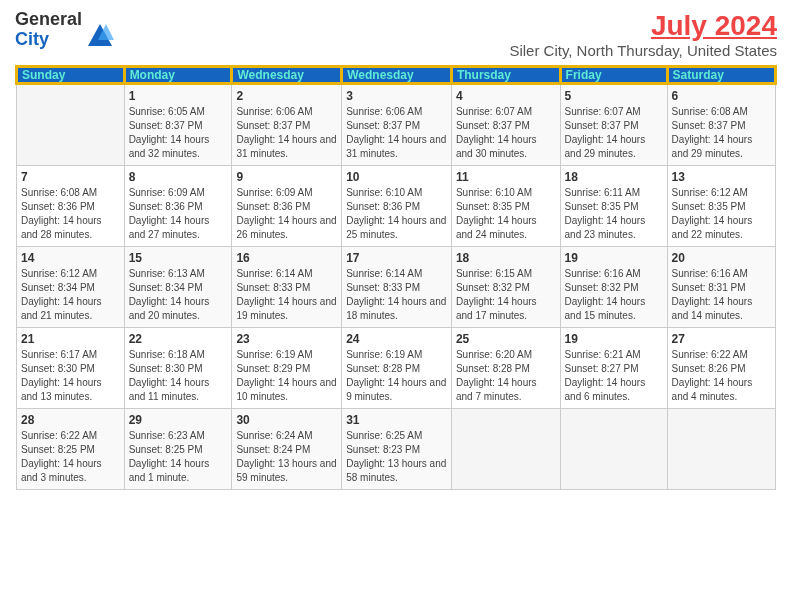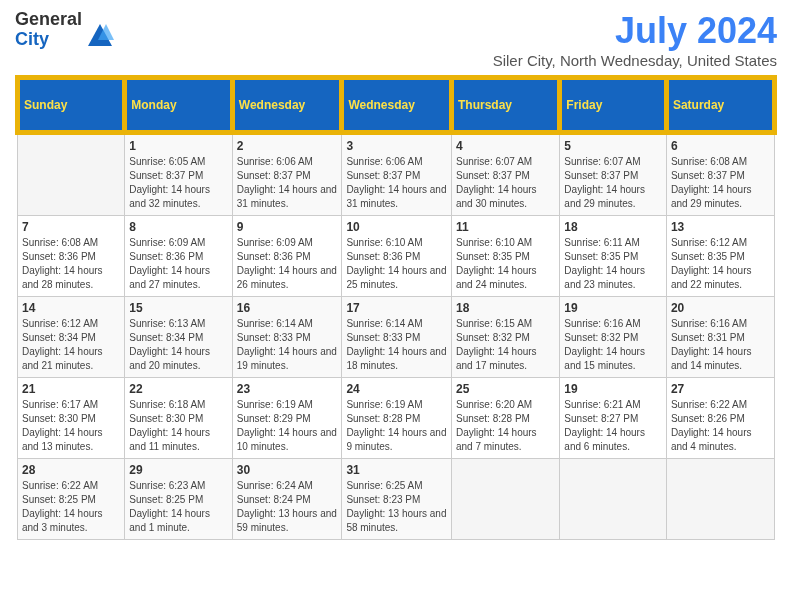--- a/index.html
+++ b/index.html
@@ -41,41 +41,42 @@
     }
     .logo-icon {
       width: 28px;
       height: 28px;
       margin-left: 4px;
     }
     .title-area {
       text-align: right;
     }
     .main-title {
-      font-size: 36px;
-      font-weight: bold;
-      color: #3b82f6;
+      font-size: 28px;
+      font-weight: bold;
+      color: #ef4444;
+      text-decoration: underline;
     }
     .subtitle {
       font-size: 15px;
       color: #555;
     }
     table {
       width: 100%;
       border-collapse: collapse;
       font-size: 11px;
     }
     thead th {
       background-color: #1565c0;
-      color: #fde047;
-      padding: 18px 4px;
+      color: #5eead4;
+      padding: 0 4px;
       text-align: left;
       font-size: 12px;
       font-weight: bold;
-      border: 5px solid #eab308;
+      border: 3px solid #eab308;
     }
     tbody td {
       border: 1px solid #ccc;
       vertical-align: top;
       padding: 4px 4px;
       width: 113px;
       min-height: 70px;
       background: #fff;
     }
     tbody tr:nth-child(odd) td {
@@ -107,21 +108,21 @@
         <span class="logo-general">General</span>
         <span class="logo-blue">City</span>
       </div>
       <svg class="logo-icon" viewBox="0 0 28 28">
         <polygon points="14,2 26,24 2,24" fill="#1565c0"></polygon>
         <polygon points="20,2 28,18 12,18" fill="#42a5f5" opacity="0.7"></polygon>
       </svg>
     </div>
     <div class="title-area">
       <div class="main-title">July 2024</div>
-      <div class="subtitle">Siler City, North Wednesday, United States</div>
+      <div class="subtitle">Siler City, North Thursday, United States</div>
     </div>
   </div>
 
   <table>
     <thead>
       <tr>
         <th>Sunday</th>
         <th>Monday</th>
         <th>Wednesday</th>
         <th>Wednesday</th>

